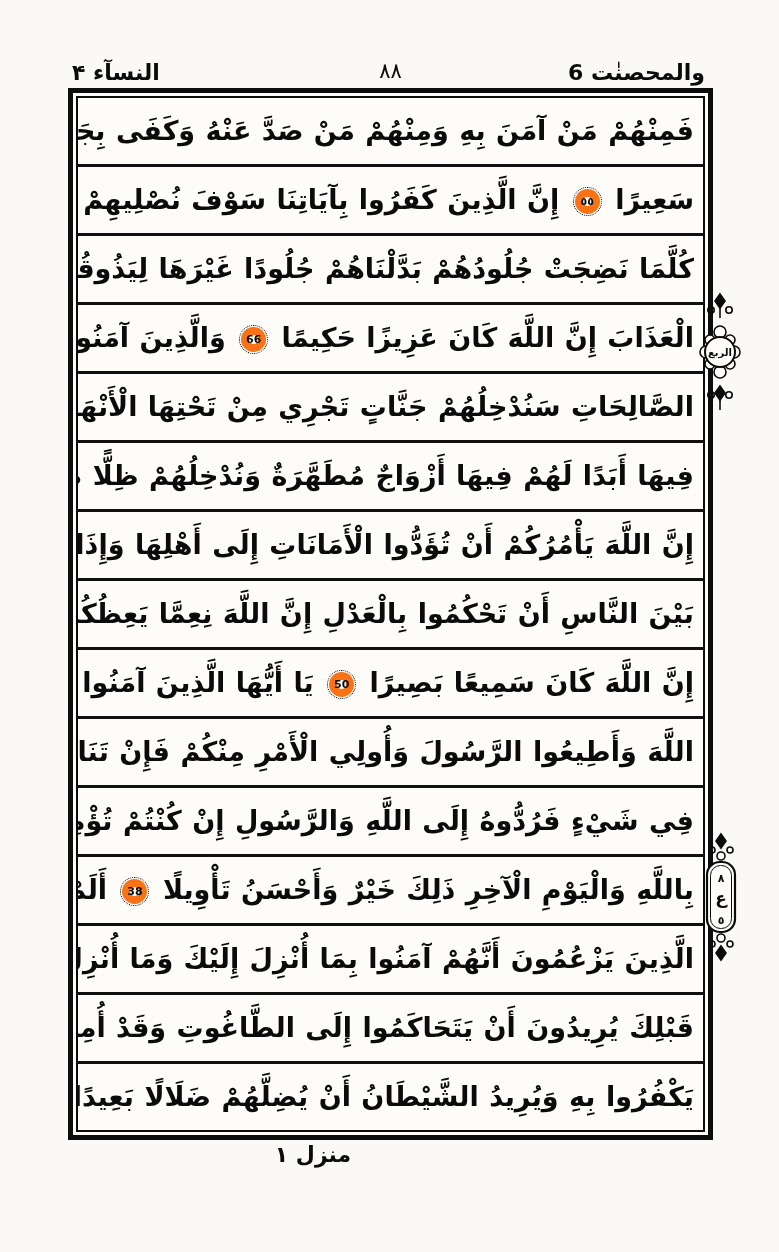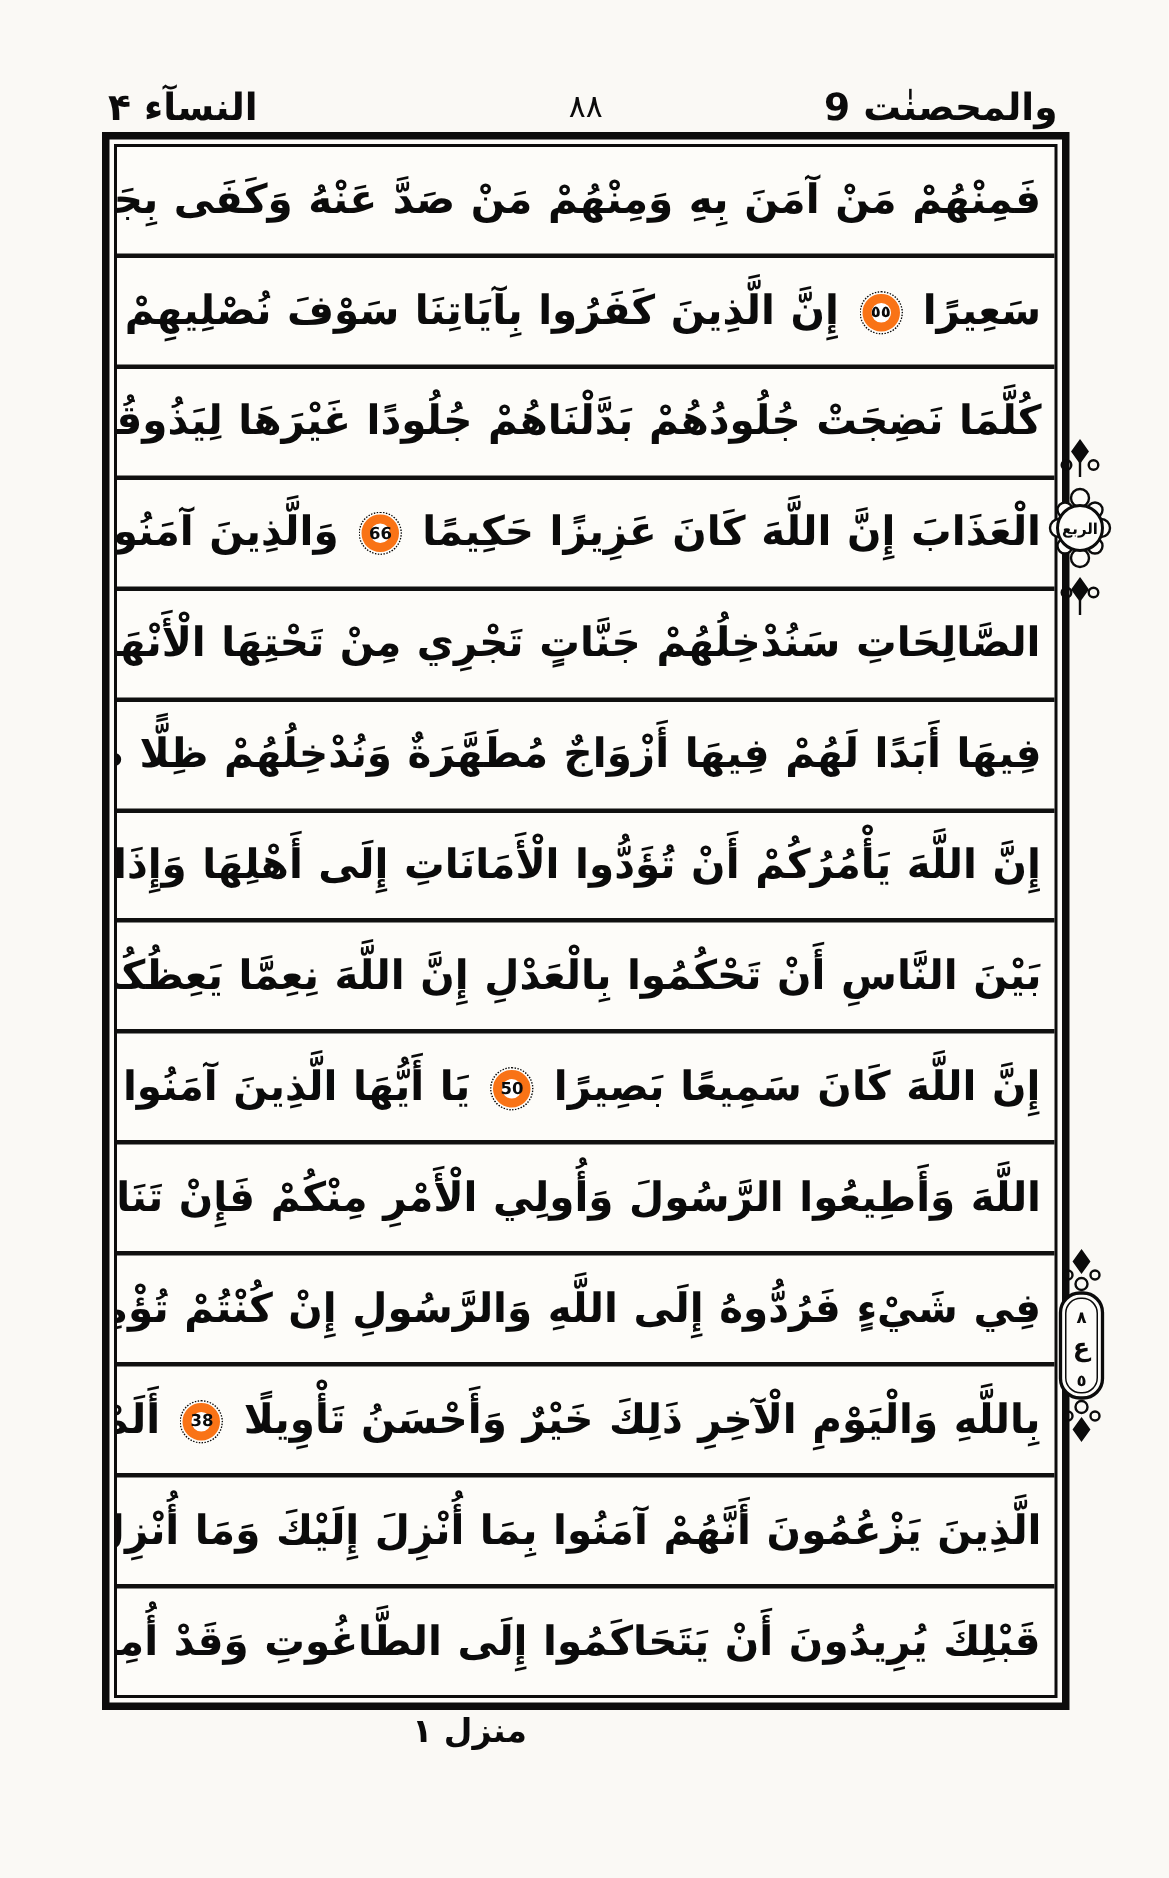--- a/index.html
+++ b/index.html
@@ -8,21 +8,21 @@
     background:#faf9f5;
     font-family:"DejaVu Sans",sans-serif;
     color:#0b0b0b;overflow:hidden;
   }
   
   .header{
     position:absolute;top:40px;left:66px;width:649px;height:44px;
     display:flex;align-items:flex-end;justify-content:space-between;
     direction:rtl;
   }
-  .hdr-label{font-weight:bold;font-size:25px;line-height:1;white-space:nowrap;margin-top:24px;}
+  .hdr-label{font-weight:bold;font-size:22px;line-height:1;white-space:nowrap;margin-top:24px;}
   .hdr-page{font-weight:normal;font-size:21px;line-height:1;letter-spacing:1px;
     position:absolute;left:50%;transform:translateX(-50%);bottom:2px;}
   .hdr-right{padding-right:10px;}
   .hdr-left{padding-left:6px;}
   
   .frame{
     position:absolute;left:68px;top:88px;width:645px;height:1052px;
     border:5px solid #0c0c0c;box-sizing:border-box;background:#fcfbf8;
     padding:3px;
   }
@@ -38,41 +38,41 @@
   .qline-text{
     width:100%;padding:0 9px;box-sizing:border-box;
     direction:rtl;
     text-align:justify;text-align-last:justify;
     font-size:27px;font-weight:bold;line-height:1.1;
     word-spacing:1px;white-space:nowrap;
   }
   .ayah-marker{
     display:inline-flex;align-items:center;justify-content:center;
     width:25px;height:25px;box-sizing:border-box;
-    border:6px solid #f97316;border-radius:50%;
+    border:8px solid #f97316;border-radius:50%;
     outline:1.5px dotted #0b0b0b;outline-offset:1.5px;
     font-size:11px;font-weight:bold;letter-spacing:0;
     margin:0 5px;vertical-align:middle;flex:none;
     background:#fff;
   }
   
   .side-ornament{position:absolute;}
   .orn-rub{left:697px;top:292px;width:46px;height:122px;}
   .orn-ruku{left:697px;top:832px;width:48px;height:130px;}
   
   .footer{
     position:absolute;left:0;top:1142px;width:626px;
     text-align:center;font-weight:bold;font-size:22px;direction:rtl;
   }
 </style>
 </head>
 <body>
 
 <div class="header">
-  <span class="hdr-label hdr-right">والمحصنٰت 9</span>
+  <span class="hdr-label hdr-right">والمحصنٰت 6</span>
   <span class="hdr-page">٨٨</span>
   <span class="hdr-label hdr-left">النسآء ۴</span>
 </div>
 
 <div class="frame">
   <div class="frame-inner">
       <div class="qline">
         <div class="qline-text"><span>فَمِنْهُمْ مَنْ آمَنَ بِهِ وَمِنْهُمْ مَنْ صَدَّ عَنْهُ وَكَفَى بِجَهَنَّمَ</span> </div>
       </div>
       <div class="qline">
@@ -106,20 +106,23 @@
         <div class="qline-text"><span>فِي شَيْءٍ فَرُدُّوهُ إِلَى اللَّهِ وَالرَّسُولِ إِنْ كُنْتُمْ تُؤْمِنُونَ</span> </div>
       </div>
       <div class="qline">
         <div class="qline-text"><span>بِاللَّهِ وَالْيَوْمِ الْآخِرِ ذَلِكَ خَيْرٌ وَأَحْسَنُ تَأْوِيلًا</span> <span class="ayah-marker">38</span> <span>أَلَمْ تَرَ إِلَى</span> </div>
       </div>
       <div class="qline">
         <div class="qline-text"><span>الَّذِينَ يَزْعُمُونَ أَنَّهُمْ آمَنُوا بِمَا أُنْزِلَ إِلَيْكَ وَمَا أُنْزِلَ مِنْ</span> </div>
       </div>
       <div class="qline">
         <div class="qline-text"><span>قَبْلِكَ يُرِيدُونَ أَنْ يَتَحَاكَمُوا إِلَى الطَّاغُوتِ وَقَدْ أُمِرُوا أَنْ</span> </div>
+      </div>
+      <div class="qline">
+        <div class="qline-text"><span>يَكْفُرُوا بِهِ وَيُرِيدُ الشَّيْطَانُ أَنْ يُضِلَّهُمْ ضَلَالًا بَعِيدًا</span>  </div>
       </div>
     </div>
 </div>
 
 <svg class="side-ornament orn-rub" viewBox="0 0 46 122">
   <g stroke="#0b0b0b" fill="none" stroke-width="1.6">
     <path d="M23 2 L28 9 L23 16 L18 9 Z" fill="#0b0b0b"></path>
     <circle cx="14" cy="18" r="3.2"></circle>
     <circle cx="32" cy="18" r="3.2"></circle>
     <path d="M23 14 L23 26"></path>

